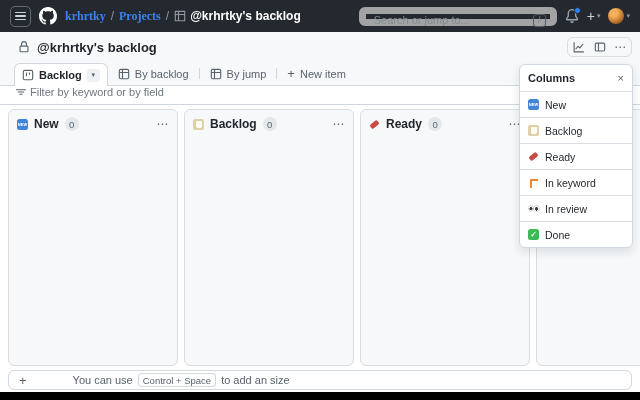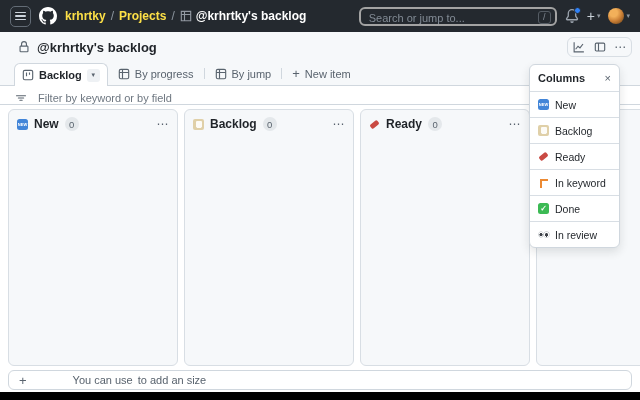--- a/index.html
+++ b/index.html
@@ -16,27 +16,27 @@
     padding: 0 10px; gap: 8px;
   }
   .hamburger {
     width: 21px; height: 21px; border: 1px solid #636c76; border-radius: 5px;
     background: transparent; display: flex; flex-direction: column; gap: 2px;
     align-items: center; justify-content: center; cursor: pointer; flex: none;
   }
   .hamburger i { display:block; width: 11px; height: 1.5px; background: #cdd5dd; border-radius:1px; }
   .octocat { width: 18px; height: 18px; flex: none; display:flex; }
   .breadcrumb { display: flex; align-items: center; gap: 5px; font-size: 12px; font-weight: bold; color: #fff; white-space: nowrap; }
-  .breadcrumb a { color: #fde047; text-decoration: none; cursor: pointer; }
+  .breadcrumb a { color: #3b82f6; text-decoration: none; cursor: pointer; font-family: Liberation Serif, serif; }
   .crumb-sep { color: #8d96a0; font-weight: normal; }
   .crumb-proj { display: flex; align-items: center; gap: 4px; cursor: pointer; }
   .spacer { flex: 1; }
   .searchbox {
-    width: 198px; height: 19px; border: 2px solid #a3a3a3; border-radius: 6px;
-    display: flex; align-items: flex-end; padding: 0 4px 0 8px; gap: 4px; flex: none;
+    width: 198px; height: 19px; border: 7px solid #a3a3a3; border-radius: 6px;
+    display: flex; align-items: flex-start; padding: 0 4px 0 8px; gap: 4px; flex: none;
   }
   .searchbox input {
     flex: 1; min-width: 0; background: transparent; border: none; outline: none;
     font: 11px "Liberation Sans", sans-serif; color: #e6edf3;
   }
   .searchbox input::placeholder { color: #828b95; }
   .slash-key {
     width: 13px; height: 13px; border: 1px solid #555c64; border-radius: 3px;
     color: #828b95; font-size: 9px; display: flex; align-items: center; justify-content: center; flex: none;
   }
@@ -61,21 +61,21 @@
     background: #fff; border: 1px solid #d0d7de; border-bottom: none; border-radius: 6px 6px 0 0;
     color: #1f2328; font-weight: bold; height: 23px; margin-bottom: -1px; padding: 0 7px;
   }
   .tab-caret { width: 13px; height: 13px; border-radius: 3px; background: #eef1f4; color: #59636e;
     font-size: 7px; display: flex; align-items: center; justify-content: center; font-weight: normal; cursor: pointer; }
   .tab-divider { width: 1px; height: 11px; background: #d0d7de; align-self: center; }
   .newview { display: flex; align-items: center; gap: 5px; font-size: 11px; color: #59636e; padding: 0 10px; height: 23px; cursor: pointer; }
   .nv-plus { font-size: 13px; line-height: 1; color: #59636e; }
 
   
-  .filter-row { height: 19px; background: #fff; border-bottom: 1px solid #d0d7de; display: flex; align-items: flex-end; padding-left: 15px; gap: 11px; }
+  .filter-row { height: 19px; background: #fff; border-bottom: 1px solid #d0d7de; display: flex; align-items: flex-start; padding-left: 15px; gap: 3px; }
   .filter-row input { flex: 1; border: none; outline: none; background: transparent; font: 11px "Liberation Sans", sans-serif; color: #1f2328; }
   .filter-row input::placeholder { color: #6e7781; }
 
   
   .board { position: relative; height: 287px; background: #fff; overflow: hidden; }
   .cols { display: flex; gap: 6px; margin: 4px 8px 0 8px; height: 257px; }
   .col { width: 170px; flex: none; background: #f6f8fa; border: 1px solid #d8dee4; border-radius: 6px; }
   .col-head { display: flex; align-items: center; gap: 6px; padding: 7px 8px 6px 8px; }
   .col-name { font-size: 12px; font-weight: bold; color: #1f2328; }
   .col-count { min-width: 14px; height: 14px; padding: 0 4px; border-radius: 8px; background: rgba(175,184,193,0.25);
@@ -99,21 +99,21 @@
   .si-done::after { content: "\2713"; color: #fff; font-size: 8px; font-weight: bold; }
 
   
   .add-bar { position: absolute; left: 8px; right: 8px; bottom: 2px; height: 20px; background: #fff;
     border: 1px solid #d0d7de; border-radius: 6px; display: flex; align-items: center; padding: 0 10px; gap: 12px; z-index: 10; }
   .add-plus { font-size: 13px; color: #59636e; line-height: 1; cursor: pointer; }
   .add-text { font-size: 11px; color: #59636e; display: flex; align-items: center; gap: 5px; margin-left: 34px; }
   .kbd { border: 1px solid #d0d7de; border-radius: 3px; padding: 0.5px 4px; font-size: 9.5px; color: #59636e; background: #fff; }
 
   
-  .panel { position: absolute; top: 64px; right: 20px; width: 91px; background: #fff; border: 1px solid #d0d7de;
+  .panel { position: absolute; top: 64px; right: 7px; width: 114px; background: #fff; border: 1px solid #d0d7de;
     border-radius: 6px; box-shadow: 0 4px 10px rgba(27,31,36,0.12); z-index: 30; overflow: hidden; }
   .panel-head { height: 26px; display: flex; align-items: center; justify-content: space-between; padding: 0 8px; }
   .panel-title { font-size: 11px; font-weight: bold; color: #1f2328; }
   .panel-close { background: none; border: none; cursor: pointer; color: #59636e; font-size: 11px; line-height: 1; }
   .panel-item { height: 26px; display: flex; align-items: center; gap: 6px; padding: 0 8px; border-top: 1px solid #d8dee4;
     font-size: 10.5px; color: #1f2328; cursor: pointer; white-space: nowrap; }
 
   .bottom-strip { position: absolute; left: 0; right: 0; bottom: 0; height: 8px; background: #000; }
 
   svg { display: block; }
@@ -198,21 +198,21 @@
         <path stroke="#59636e" stroke-width="1.5" d="M6 4.5v5M10 4.5v3"></path>
       </svg>
       <span>Backlog</span>
       <span class="tab-caret">▾</span>
     </div>
     <div class="tab">
       <svg width="12" height="12" viewBox="0 0 16 16">
         <rect x="1.75" y="1.75" width="12.5" height="12.5" rx="2" fill="none" stroke="#59636e" stroke-width="1.5"></rect>
         <path stroke="#59636e" stroke-width="1.5" d="M6 1.75v12.5M1.75 6h12.5"></path>
       </svg>
-      <span>By progress</span>
+      <span>By backlog</span>
     </div>
     <span class="tab-divider"></span>
     <div class="tab">
       <svg width="12" height="12" viewBox="0 0 16 16">
         <rect x="1.75" y="1.75" width="12.5" height="12.5" rx="2" fill="none" stroke="#59636e" stroke-width="1.5"></rect>
         <path stroke="#59636e" stroke-width="1.5" d="M6 1.75v12.5M1.75 6h12.5"></path>
       </svg>
       <span>By jump</span>
     </div>
     <span class="tab-divider"></span>
@@ -261,20 +261,21 @@
         </div>
       </div>
 
       <div class="col"></div>
     </div>
 
     <div class="add-bar">
       <span class="add-plus">+</span>
       <span class="add-text">
         <span>You can use</span>
+        <span class="kbd">Control + Space</span>
         <span>to add an size</span>
       </span>
     </div>
   </div>
 
   <aside class="panel">
     <div class="panel-head">
       <span class="panel-title">Columns</span>
       <button class="panel-close">×</button>
     </div>
@@ -290,28 +291,28 @@
       <span class="si si-ready">
           <span></span>
         </span>
       <span>Ready</span>
     </div>
     <div class="panel-item">
       <span class="si si-progress">
           <span></span>
         </span>
       <span>In keyword</span>
-    </div>
-    <div class="panel-item">
-      <span class="si si-done"></span>
-      <span>Done</span>
     </div>
     <div class="panel-item">
       <span class="si si-review">
           <span></span>
           <span></span>
         </span>
       <span>In review</span>
     </div>
+    <div class="panel-item">
+      <span class="si si-done"></span>
+      <span>Done</span>
+    </div>
   </aside>
 
   <div class="bottom-strip"></div>
 </div>
 
 </body></html>

